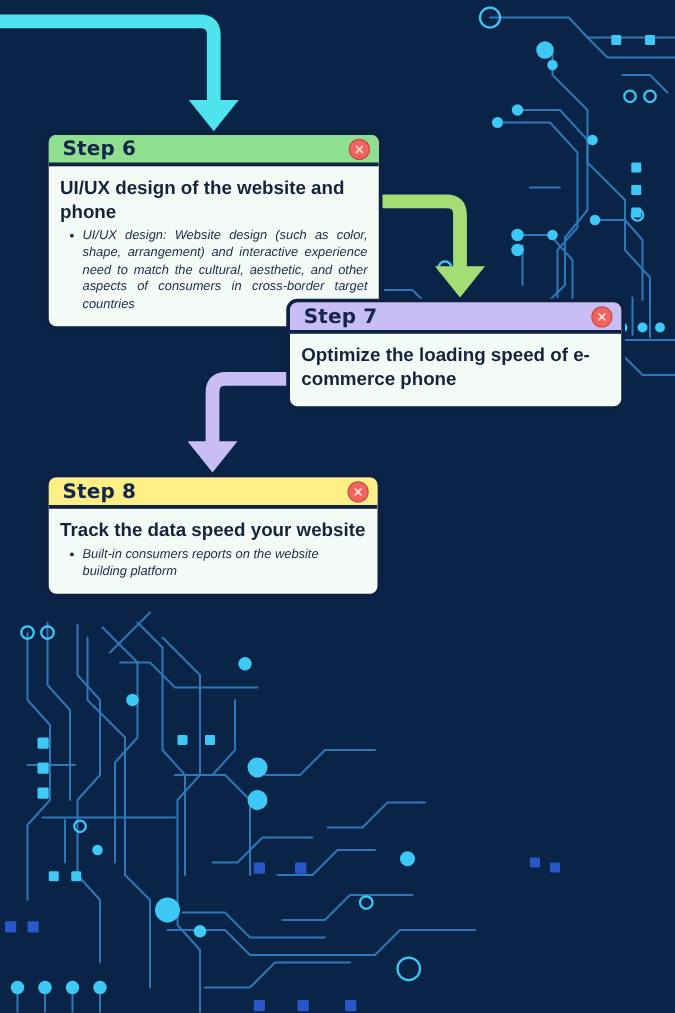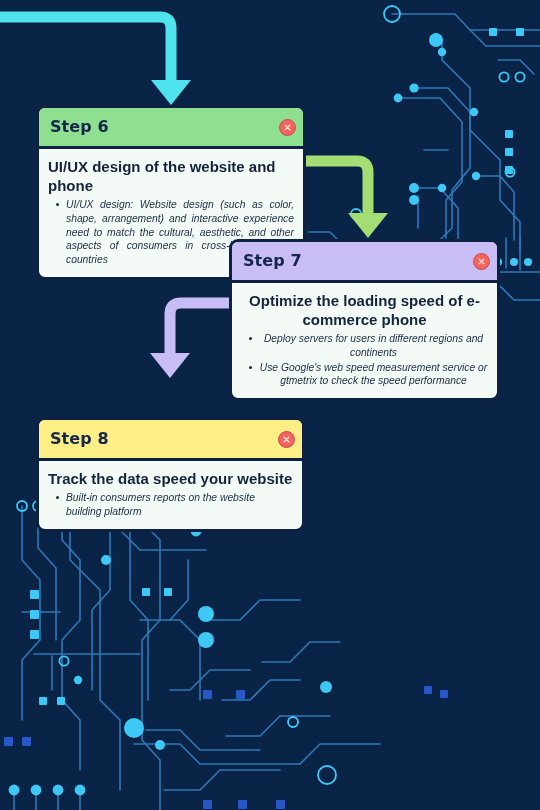--- a/index.html
+++ b/index.html
@@ -22,21 +22,21 @@
   .card{
     position:absolute;
     border:3px solid #0d2142;
     border-radius:9px;
     box-sizing:border-box;
     overflow:hidden;
     background:#f4fbf6;
     z-index:6;
   }
   .card-head{
-    height:41px;
+    height:25px;
     display:flex;align-items:center;justify-content:space-between;
     padding:0 7px 0 11px;
     box-sizing:border-box;
     border-bottom:3px solid #0d2142;
   }
   .card-head .title{
     font-size:16px;
     font-weight:bold;
     color:#15264a;
     letter-spacing:.1px;
@@ -80,23 +80,23 @@
     position:absolute;
     left:-10px;top:5px;
     width:3px;height:3px;border-radius:50%;
     background:#1b2c46;
   }
   .just li{text-align:justify;}
 
   
   #card-step6{left:36px;top:105px;width:270px;}
   #card-step6 .card-head{background:#8fdf90;}
-  #card-step7{left:229px;top:239px;width:271px;text-align:center;}
+  #card-step7{left:229px;top:239px;width:271px;}
   #card-step7 .card-head{background:#c9bdf5;}
-  #card-step8{left:36px;top:379px;width:269px;margin-top:38px;}
+  #card-step8{left:36px;top:379px;width:269px;}
   #card-step8 .card-head{background:#fdee86;}
 </style>
 </head>
 <body>
 
 <div id="stage">
 
   <svg id="circuit" viewBox="0 0 540 810" width="540" height="810" aria-hidden="true">
     <defs>
       <linearGradient id="gfade" x1="0" y1="0" x2="1" y2="0">
@@ -267,24 +267,20 @@
     <div class="card-head">
       <span class="title">Step 7</span>
       <span class="closebtn">
         <svg width="9" height="9" viewBox="0 0 10 10">
           <path d="M2.4 2.4 L7.6 7.6 M7.6 2.4 L2.4 7.6" stroke="#ffd9d7" stroke-width="1.6" stroke-linecap="round"></path>
         </svg>
       </span>
     </div>
     <div class="card-body">
       <p class="body-title">Optimize the loading speed of e-commerce phone</p>
-      <ul class="bullets">
-        <li class="just">Deploy servers for users in different regions and continents</li>
-        <li>Use Google's web speed measurement service or gtmetrix to check the speed performance</li>
-      </ul>
     </div>
   </div>
 
   <div class="card" id="card-step8">
     <div class="card-head">
       <span class="title">Step 8</span>
       <span class="closebtn">
         <svg width="9" height="9" viewBox="0 0 10 10">
           <path d="M2.4 2.4 L7.6 7.6 M7.6 2.4 L2.4 7.6" stroke="#ffd9d7" stroke-width="1.6" stroke-linecap="round"></path>
         </svg>

